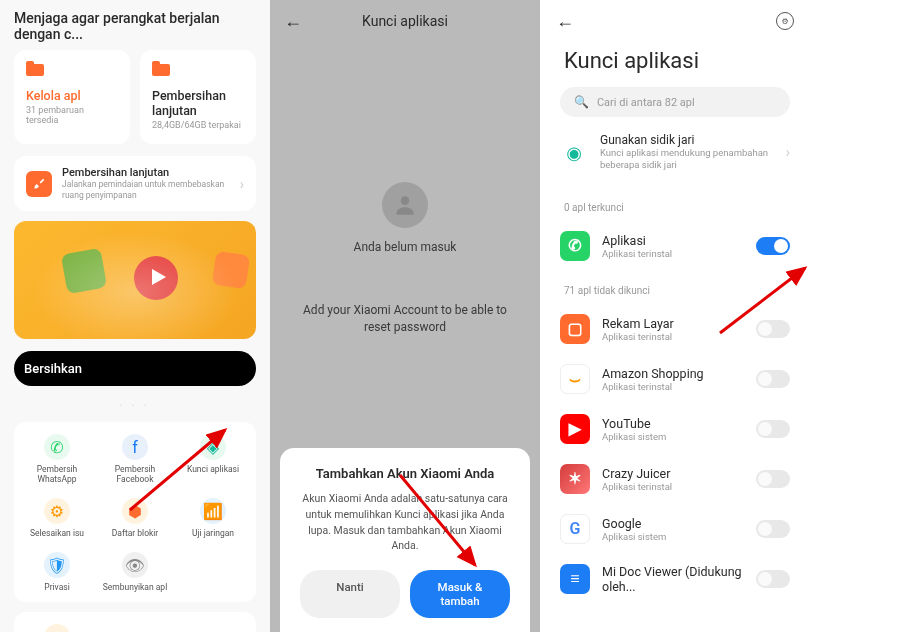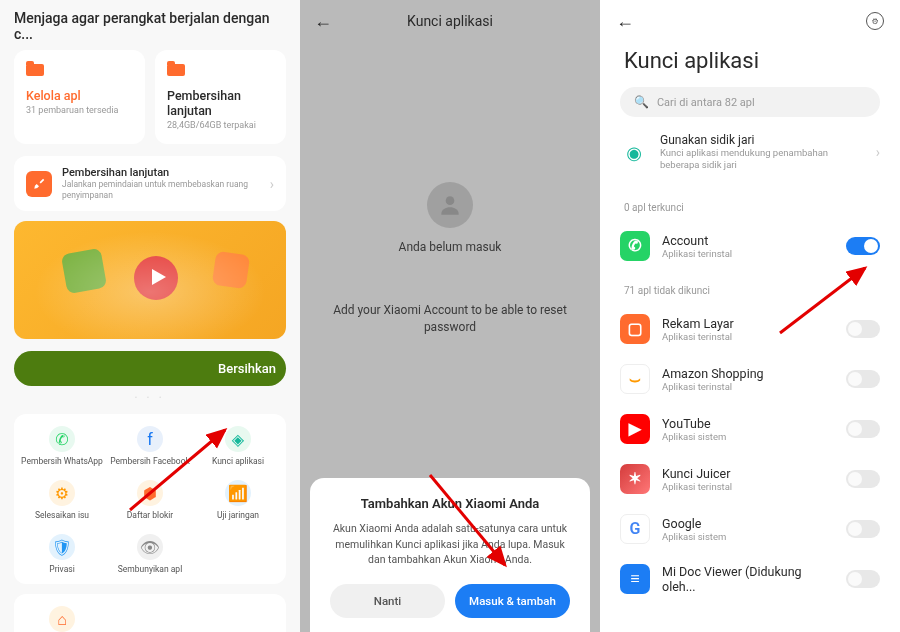--- a/index.html
+++ b/index.html
@@ -1,17 +1,17 @@
 <!DOCTYPE html>
 <html><head>
   <meta charset="utf-8">
   <style>
     * { margin: 0; padding: 0; box-sizing: border-box; font-family: -apple-system, BlinkMacSystemFont, "Segoe UI", Roboto, sans-serif; }
     body { width: 900px; height: 632px; display: flex; background: #fff; overflow: hidden; }
-    .panel { width: 300px; height: 632px; position: relative; overflow: hidden; }
+    .panel { width: 270px; height: 632px; position: relative; overflow: hidden; }
     .panel1 { background: #f8f8f8; }
     .panel2 { background: #bababa; }
     .panel3 { background: #fff; }
 
     
     .p1-header { padding: 10px 14px 8px; font-size: 14px; color: #2a2a2a; font-weight: 500; }
     .p1-cards { display: flex; gap: 10px; padding: 0 14px; }
     .p1-card { flex: 1; background: #fff; border-radius: 12px; padding: 14px 12px; }
     .p1-card-icon { width: 18px; height: 14px; margin-bottom: 10px; position: relative; }
     .folder-icon { width: 18px; height: 12px; background: #ff6b2e; border-radius: 2px; position: relative; }
@@ -21,21 +21,21 @@
     .p1-card-sub { font-size: 9px; color: #999; }
     .p1-banner { margin: 12px 14px 0; background: #fff; border-radius: 12px; padding: 10px 12px; position: relative; }
     .p1-banner-row { display: flex; align-items: center; gap: 10px; }
     .p1-banner-icon { width: 26px; height: 26px; background: #ff6b2e; border-radius: 6px; flex-shrink: 0; display:flex;align-items:center;justify-content:center; }
     .p1-banner-txt { flex: 1; }
     .p1-banner-title { font-size: 11px; font-weight: 500; color: #2a2a2a; }
     .p1-banner-sub { font-size: 8.5px; color: #999; line-height: 1.3; }
     .chevron { color: #ccc; font-size: 14px; }
     .p1-promo { margin: 10px 14px 0; height: 118px; background: linear-gradient(135deg, #fdb830, #f5a623); border-radius: 12px; position: relative; overflow: hidden; }
     .promo-shape { position: absolute; border-radius: 8px; }
-    .p1-btn { margin: 12px 14px 0; background: #4d7c0f; color: #fff; text-align: right; padding: 10px; border-radius: 22px; font-size: 13px; font-weight: 500; }
+    .p1-btn { margin: 12px 14px 8px; background: #000000; color: #fff; text-align: left; padding: 10px; border-radius: 22px; font-size: 13px; font-weight: 500; }
     .p1-dots { text-align: center; padding: 8px; font-size: 7px; color: #ddd; letter-spacing: 4px; }
     .p1-grid { background: #fff; margin: 4px 14px 0; border-radius: 12px; padding: 12px 4px 10px; display: grid; grid-template-columns: repeat(3, 1fr); row-gap: 14px; }
     .p1-tool { text-align: center; }
     .p1-tool-icon { width: 26px; height: 26px; margin: 0 auto 4px; border-radius: 50%; display:flex;align-items:center;justify-content:center; }
     .p1-tool-label { font-size: 8.5px; color: #555; }
     .p1-last { background: #fff; margin: 10px 14px 0; border-radius: 12px; padding: 12px 4px 10px; display: grid; grid-template-columns: repeat(3, 1fr); }
 
     
     .p2-header { display: flex; align-items: center; padding: 10px 14px; }
     .p2-back { font-size: 18px; color: #2a2a2a; }
@@ -225,21 +225,21 @@
     <div class="p3-finger-txt">
       <div class="p3-finger-t">Gunakan sidik jari</div>
       <div class="p3-finger-s">Kunci aplikasi mendukung penambahan beberapa sidik jari</div>
     </div>
     <div class="chevron">›</div>
   </div>
   <div class="p3-section">0 apl terkunci</div>
   <div class="p3-app">
     <div class="p3-app-icon" style="background:#25d366">✆</div>
     <div class="p3-app-txt">
-        <div class="p3-app-t">Account</div>
+        <div class="p3-app-t">Aplikasi</div>
         <div class="p3-app-s">Aplikasi terinstal</div>
       </div>
     <div class="toggle on"></div>
   </div>
   <div class="p3-section">71 apl tidak dikunci</div>
   <div class="p3-app">
     <div class="p3-app-icon" style="background:#ff6b2e">▢</div>
     <div class="p3-app-txt">
         <div class="p3-app-t">Rekam Layar</div>
         <div class="p3-app-s">Aplikasi terinstal</div>
@@ -258,21 +258,21 @@
     <div class="p3-app-icon" style="background:#ff0000">▶</div>
     <div class="p3-app-txt">
         <div class="p3-app-t">YouTube</div>
         <div class="p3-app-s">Aplikasi sistem</div>
       </div>
     <div class="toggle off"></div>
   </div>
   <div class="p3-app">
     <div class="p3-app-icon" style="background:linear-gradient(135deg,#d43c3c,#f77)">✶</div>
     <div class="p3-app-txt">
-        <div class="p3-app-t">Kunci Juicer</div>
+        <div class="p3-app-t">Crazy Juicer</div>
         <div class="p3-app-s">Aplikasi terinstal</div>
       </div>
     <div class="toggle off"></div>
   </div>
   <div class="p3-app">
     <div class="p3-app-icon" style="background:#fff;border:1px solid #eee;color:#4285f4">G</div>
     <div class="p3-app-txt">
         <div class="p3-app-t">Google</div>
         <div class="p3-app-s">Aplikasi sistem</div>
       </div>

